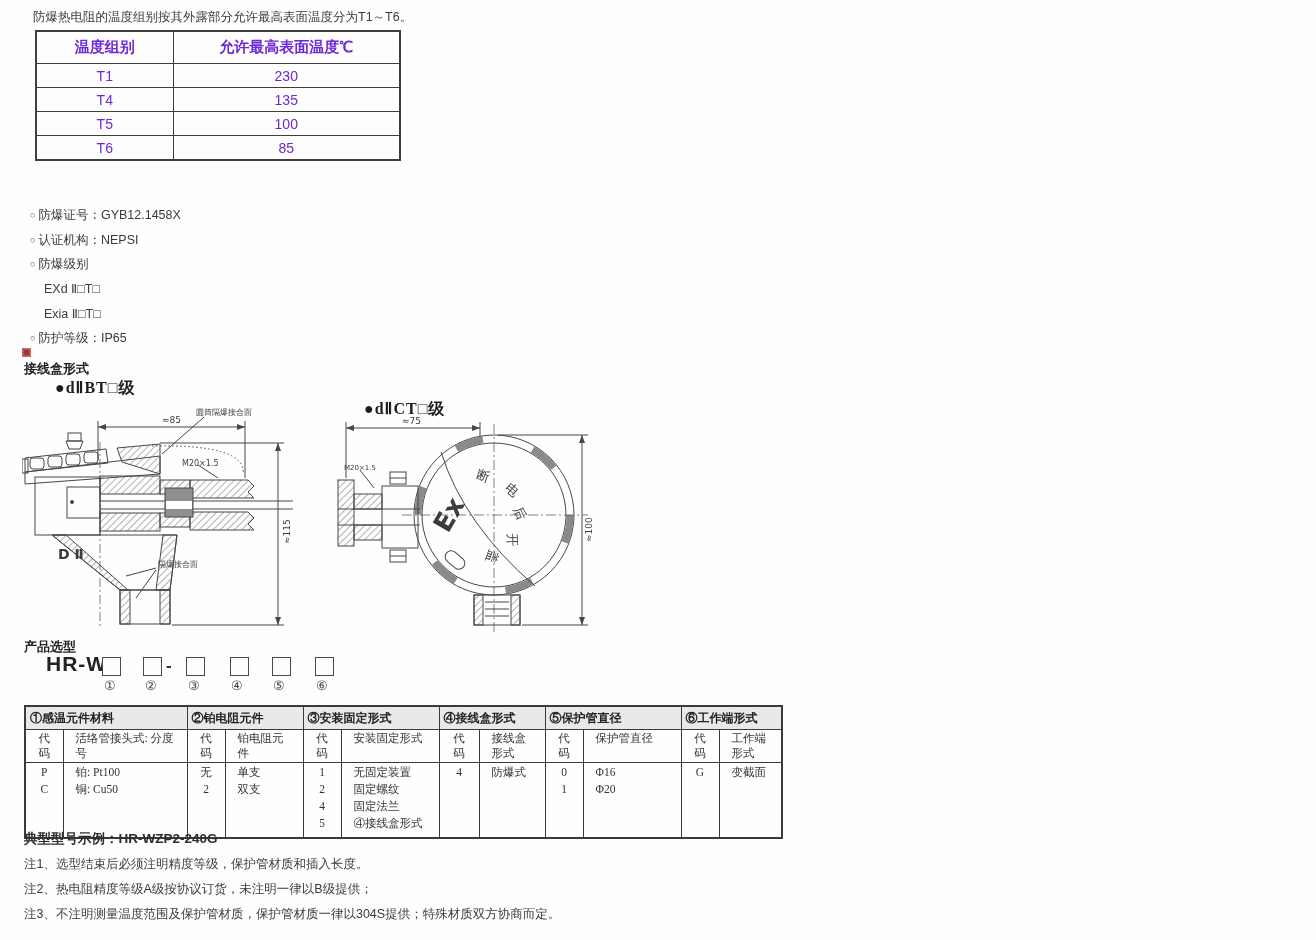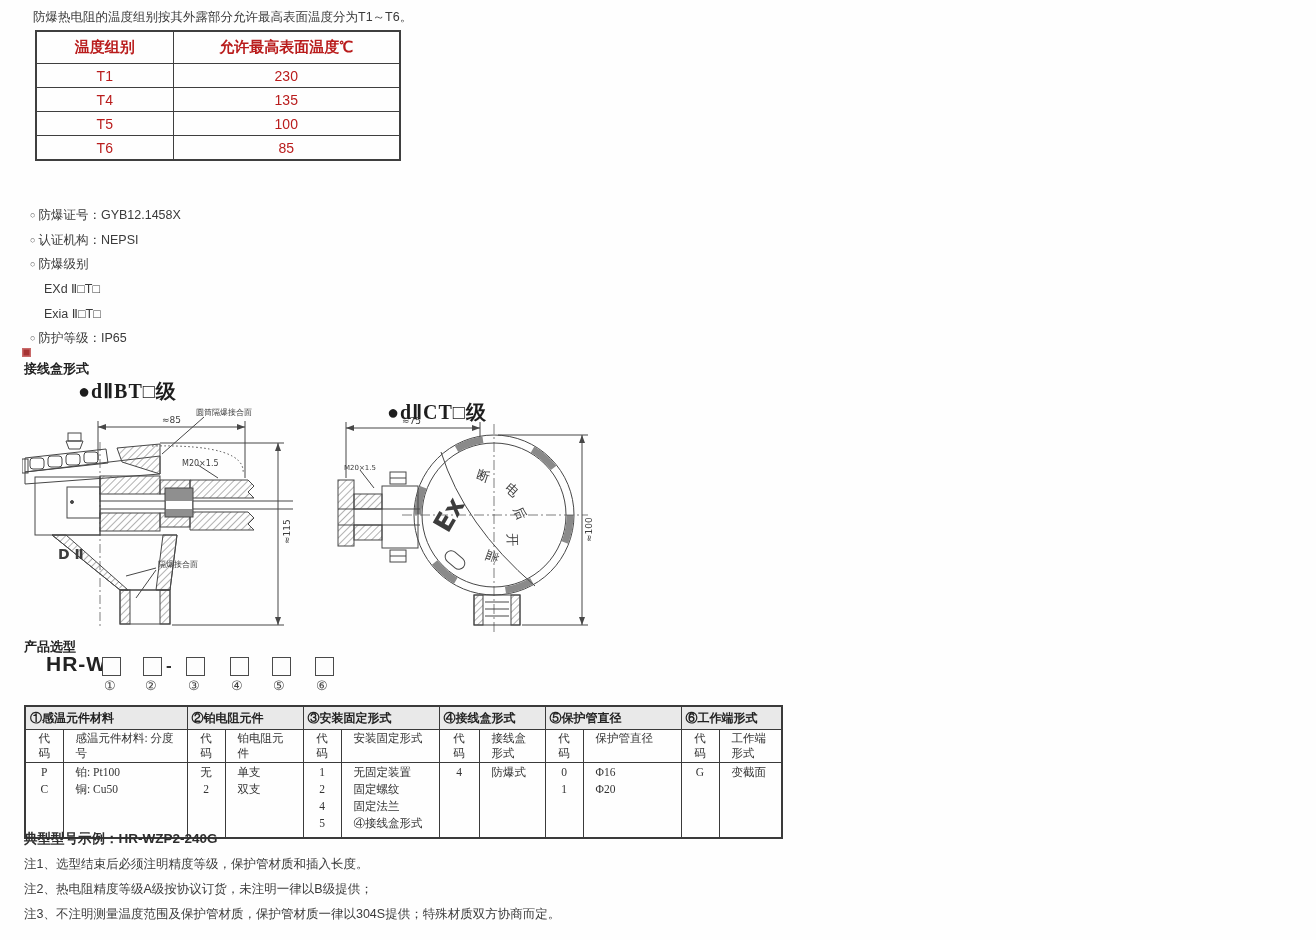--- a/index.html
+++ b/index.html
@@ -4,36 +4,36 @@
 <style>
   html,body{margin:0;padding:0;background:#ffffff;}
   .page{position:relative;width:1316px;height:940px;background:#fefefe;
         font-family:"Liberation Sans",sans-serif;color:#333;overflow:hidden;}
 
   .intro{position:absolute;left:33px;top:9px;font-size:12.5px;color:#3a3a3a;}
 
   
   table.temp{position:absolute;left:35px;top:30px;width:366px;border-collapse:collapse;
              border:2px solid #3f3f3f;table-layout:fixed;}
-  table.temp th,table.temp td{border:1.6px solid #3f3f3f;text-align:center;color:#b91c1c;}
+  table.temp th,table.temp td{border:1.6px solid #3f3f3f;text-align:center;color:#6d28d9;}
   table.temp th{height:29px;font-size:15px;font-weight:700;}
   table.temp td{height:21px;font-size:14px;}
   .col-group{width:137px;}
 
   
   .spec-line{position:absolute;left:30px;font-size:12.5px;color:#3a3a3a;}
   .spec-line .bullet{font-size:9px;vertical-align:1px;margin-right:3px;color:#555;}
   .spec-indent{left:44px;}
 
   .marker{position:absolute;left:22px;top:348px;width:9px;height:9px;background:#a63232;
           box-shadow:inset 0 0 0 1.5px #c96a6a;}
   .sec-head{position:absolute;font-size:13px;font-weight:700;color:#222;}
 
-  .diag-title{position:absolute;font-size:20px;font-weight:700;color:#1d1d1d;letter-spacing:1px;
-              font-family:"Liberation Serif",serif;margin-left:23px;}
+  .diag-title{position:absolute;font-size:16px;font-weight:700;color:#1d1d1d;letter-spacing:1px;
+              font-family:"Liberation Serif",serif;}
   svg text{font-family:"DejaVu Sans",sans-serif;fill:#3c3c3c;}
   .dimtxt{font-size:9px;}
   .lbltxt{font-size:8px;}
 
   
   .model-prefix{position:absolute;left:46px;top:652px;font-size:21px;font-weight:700;
                 letter-spacing:1px;color:#222;font-family:"Liberation Sans",sans-serif;}
   .code-box{position:absolute;top:657px;width:17px;height:17px;border:1.6px solid #4a4a4a;background:#fdfdfd;}
   .code-dash{position:absolute;top:656px;font-size:17px;font-weight:700;color:#333;}
   .pos-num{position:absolute;top:678px;font-size:13px;color:#444;}
@@ -275,21 +275,21 @@
         <tr>
       <th colspan="2">①感温元件材料</th>
       <th colspan="2">②铂电阻元件</th>
       <th colspan="2">③安装固定形式</th>
       <th colspan="2">④接线盒形式</th>
       <th colspan="2">⑤保护管直径</th>
       <th colspan="2">⑥工作端形式</th>
     </tr>
     <tr>
       <td class="sub code">代码</td>
-      <td class="sub">感温元件材料: 分度号</td>
+      <td class="sub">活络管接头式: 分度号</td>
       <td class="sub code">代码</td>
       <td class="sub">铂电阻元件</td>
       <td class="sub code">代码</td>
       <td class="sub">安装固定形式</td>
       <td class="sub code">代码</td>
       <td class="sub">接线盒形式</td>
       <td class="sub code">代码</td>
       <td class="sub">保护管直径</td>
       <td class="sub code">代码</td>
       <td class="sub">工作端形式</td>

